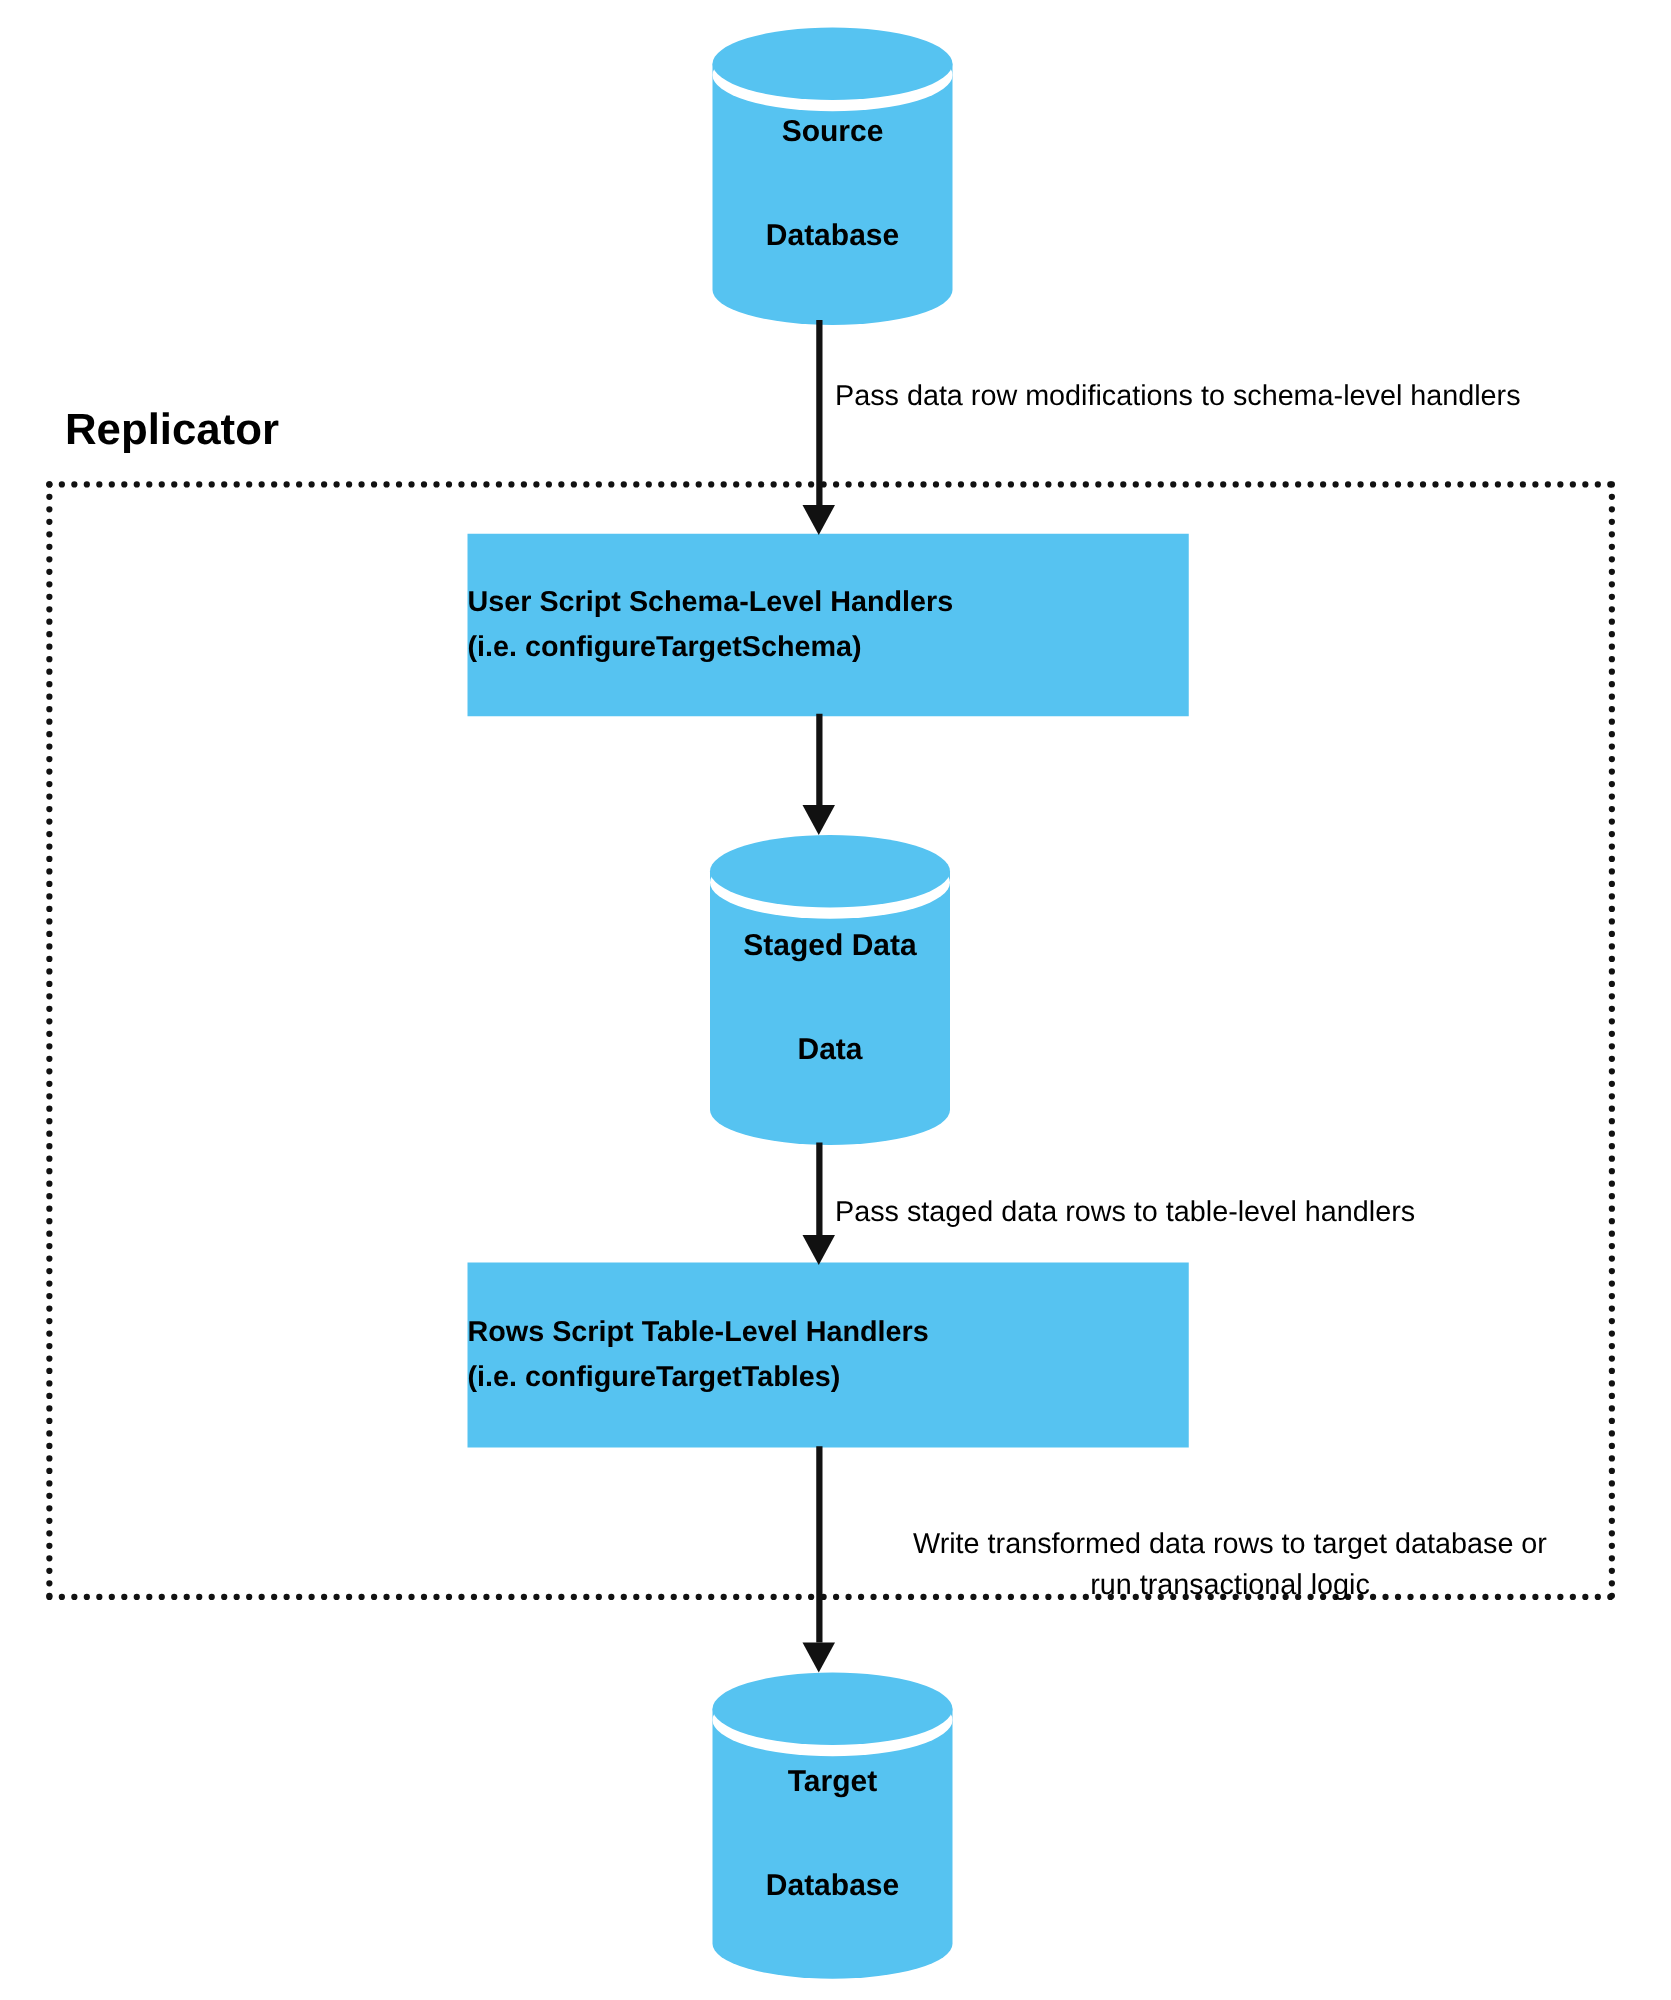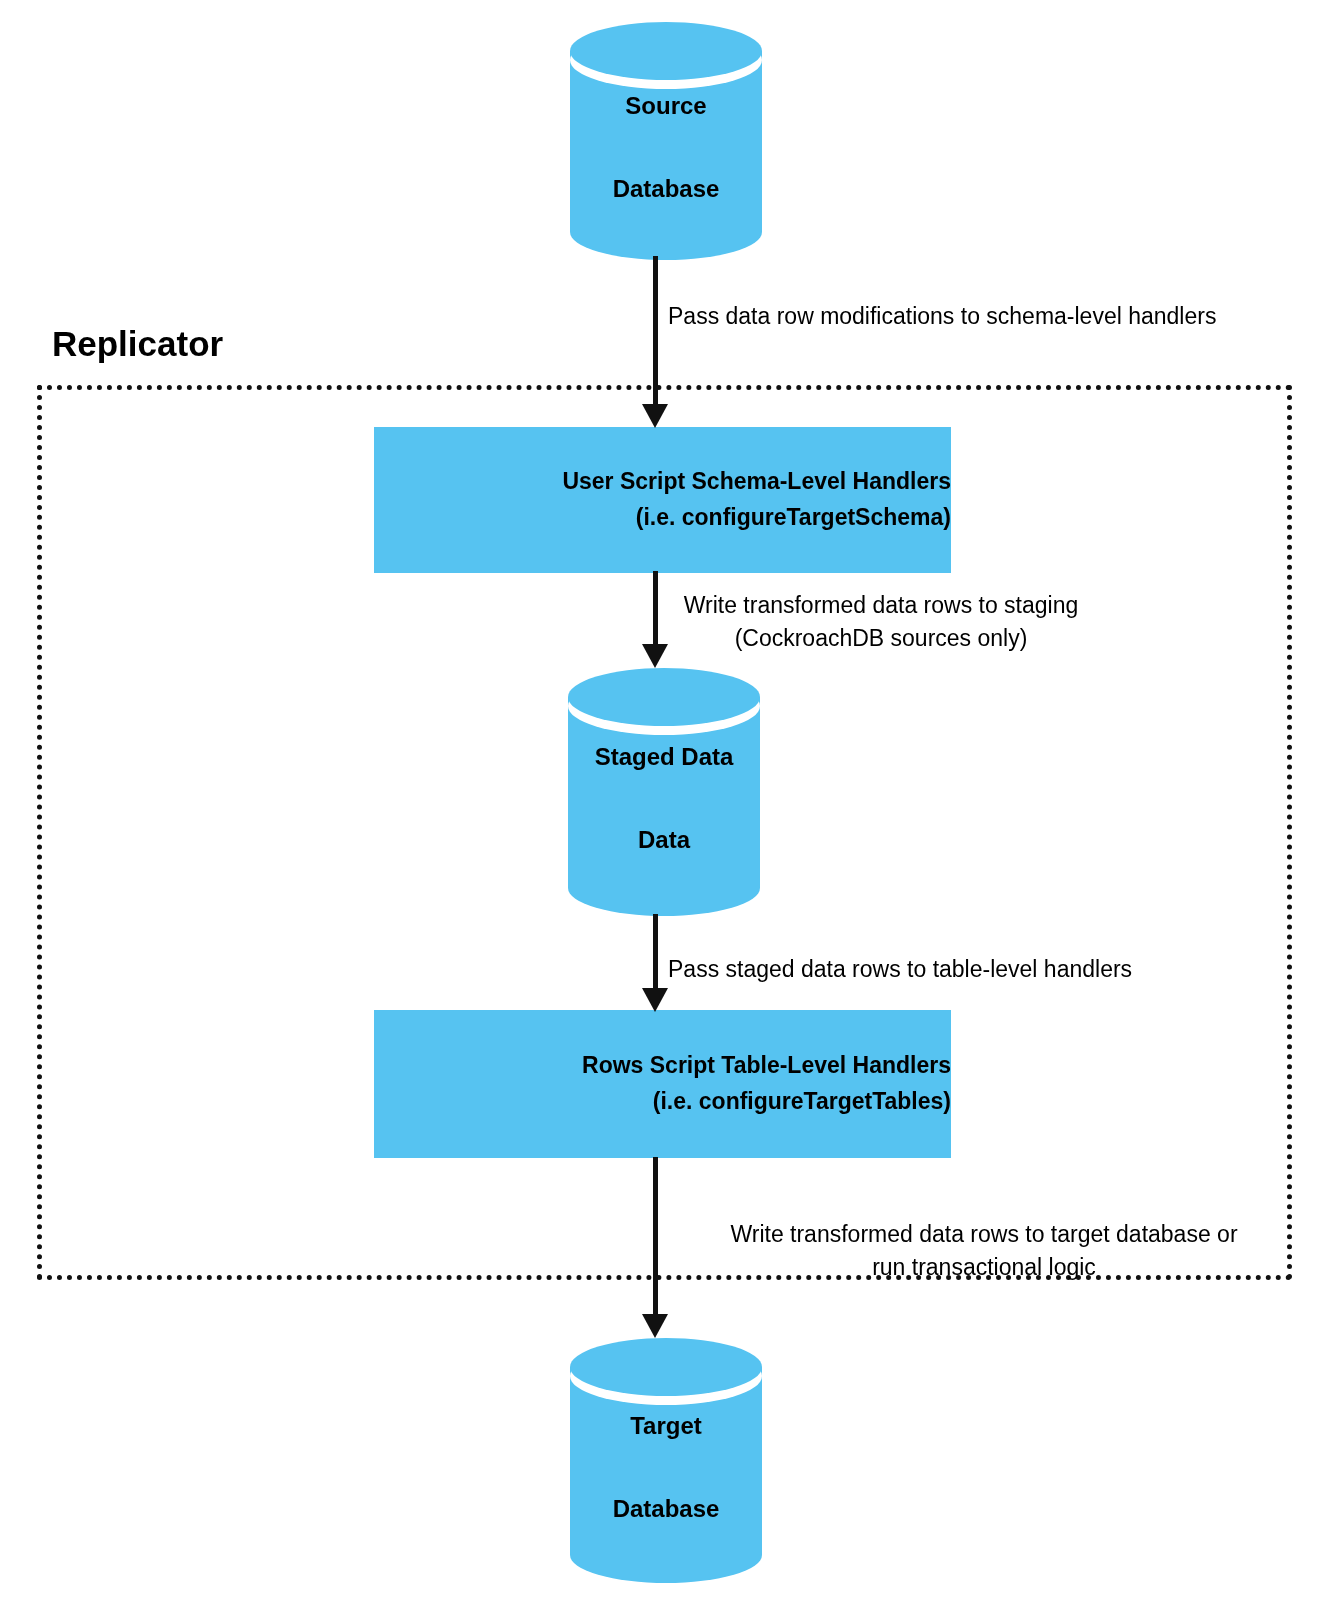--- a/index.html
+++ b/index.html
@@ -34,21 +34,21 @@
     position: absolute; inset: 0; z-index: 4;
     display: flex; flex-direction: column; align-items: center; justify-content: center;
     padding-top: 14px;
     font-weight: 700; font-size: 24px; line-height: 1.45; text-align: center; gap: 48px;
   }
 
   
   .rect-node {
     position: absolute;
     background: var(--node-fill);
-    display: flex; flex-direction: column; align-items: flex-end; justify-content: center;
+    display: flex; flex-direction: column; align-items: flex-start; justify-content: center;
     font-weight: 700; font-size: 23px; line-height: 1.55; text-align: center;
     z-index: 2;
   }
 
   
   .arrow {
     position: absolute; width: 26px; z-index: 5;
     display: flex; flex-direction: column; align-items: center;
   }
   .arrow .shaft { width: 5px; flex: 1; background: var(--line-color); }
@@ -103,24 +103,20 @@
 
   <div class="rect-node" style="left:374px; top:427px; width:577px; height:146px;">
     <div>User Script Schema-Level Handlers</div>
     <div>(i.e. configureTargetSchema)</div>
   </div>
 
   <div class="arrow" style="left:642px; top:571px; height:97px;">
     <div class="shaft"></div>
     <div class="head"></div>
   </div>
-  <div class="edge-label centered" style="left:676px; top:589px; width:410px;">
-    <div>Write transformed data rows to staging</div>
-    <div>(CockroachDB sources only)</div>
-  </div>
 
   <div class="cylinder" style="left:568px; top:668px; height:248px;text-decoration:underline;">
     <div class="cyl-body"></div>
     <div class="cyl-white"></div>
     <div class="cyl-top"></div>
     <div class="cyl-label">
       <span>Staged Data</span>
       <span>Data</span>
     </div>
   </div>

